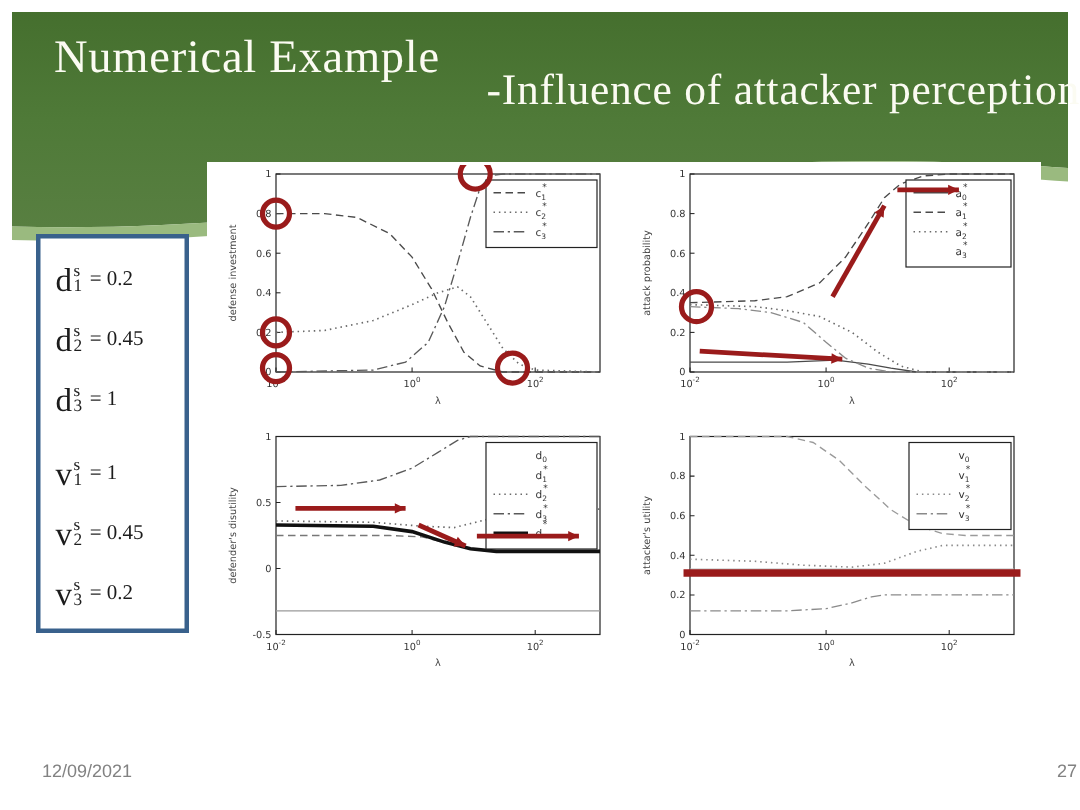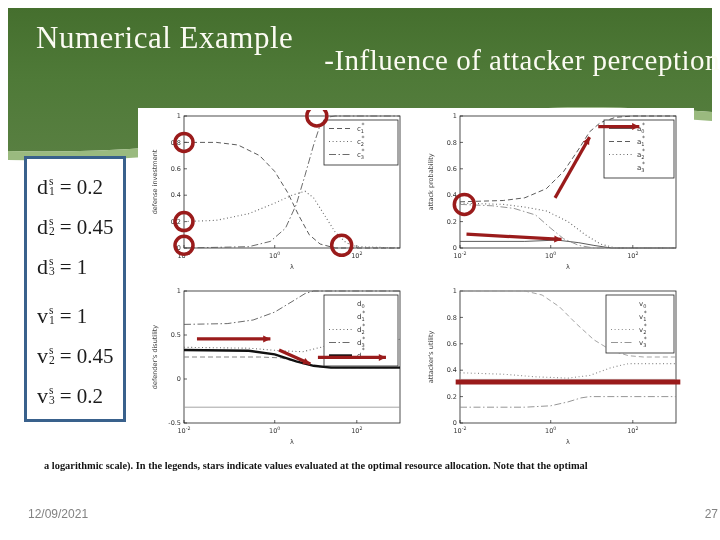--- a/index.html
+++ b/index.html
@@ -16,21 +16,21 @@
   .axlabel{font-family:"DejaVu Sans",sans-serif;font-size:6.5px;fill:#444;}
   .legtext{font-family:"DejaVu Sans",sans-serif;font-size:7px;fill:#333;}
   #param-box{position:absolute;left:24px;top:156px;width:102px;height:266px;
              border:3px solid #39618c;background:#fff;box-sizing:border-box;
              padding:8px 0 0 10px;}
   .prow{display:flex;align-items:center;height:40px;color:#1c1c1c;}
   .prow.gap{margin-top:9px;}
   .pbase{font-size:22px;}
   .pstack{display:inline-flex;flex-direction:column;font-size:11.5px;line-height:10px;
           margin-left:1px;margin-top:-2px;}
-  .pval{font-size:21px;margin-left:5px;white-space:nowrap;}
+  .pval{font-size:14px;margin-left:5px;white-space:nowrap;}
   #caption{position:absolute;left:44px;top:458px;width:652px;color:#151515;
            font-size:10.4px;line-height:15px;font-weight:bold;}
   .footer-date{position:absolute;left:28px;top:507px;font-family:"Liberation Sans",sans-serif;
            font-size:12px;color:#828282;}
   .footer-page{position:absolute;right:22px;top:507px;font-family:"Liberation Sans",sans-serif;
            font-size:12px;color:#828282;}
 </style>
 </head>
 <body>
 
@@ -253,18 +253,17 @@
         <text x="215" y="34" class="legtext"><tspan>v</tspan><tspan dy="2" font-size="5">1</tspan><tspan dy="-6.5" dx="-2.5" font-size="6">*</tspan></text>
         <line x1="187" y1="44.5" x2="210" y2="44.5" stroke="#8a8a8a" stroke-width="1.1" stroke-dasharray="1,2.6"></line>
         <text x="215" y="47" class="legtext"><tspan>v</tspan><tspan dy="2" font-size="5">2</tspan><tspan dy="-6.5" dx="-2.5" font-size="6">*</tspan></text>
         <line x1="187" y1="57.5" x2="210" y2="57.5" stroke="#8a8a8a" stroke-width="0.9" stroke-dasharray="7,2.5,1.5,2.5"></line>
         <text x="215" y="60" class="legtext"><tspan>v</tspan><tspan dy="2" font-size="5">3</tspan><tspan dy="-6.5" dx="-2.5" font-size="6">*</tspan></text>
         <line x1="31.68" y1="97.08" x2="256.32" y2="97.08" stroke="#9a1b1b" stroke-width="5"></line>
       </svg>
   </div>
 
   <div id="caption">
-    <div>a logarithmic scale). In the legends, stars indicate values evaluated at the optimal resource allocation. Note that the optimal</div>
   </div>
 
   <div class="footer-date">12/09/2021</div>
   <div class="footer-page">27</div>
 </div>
 
 </body></html>

